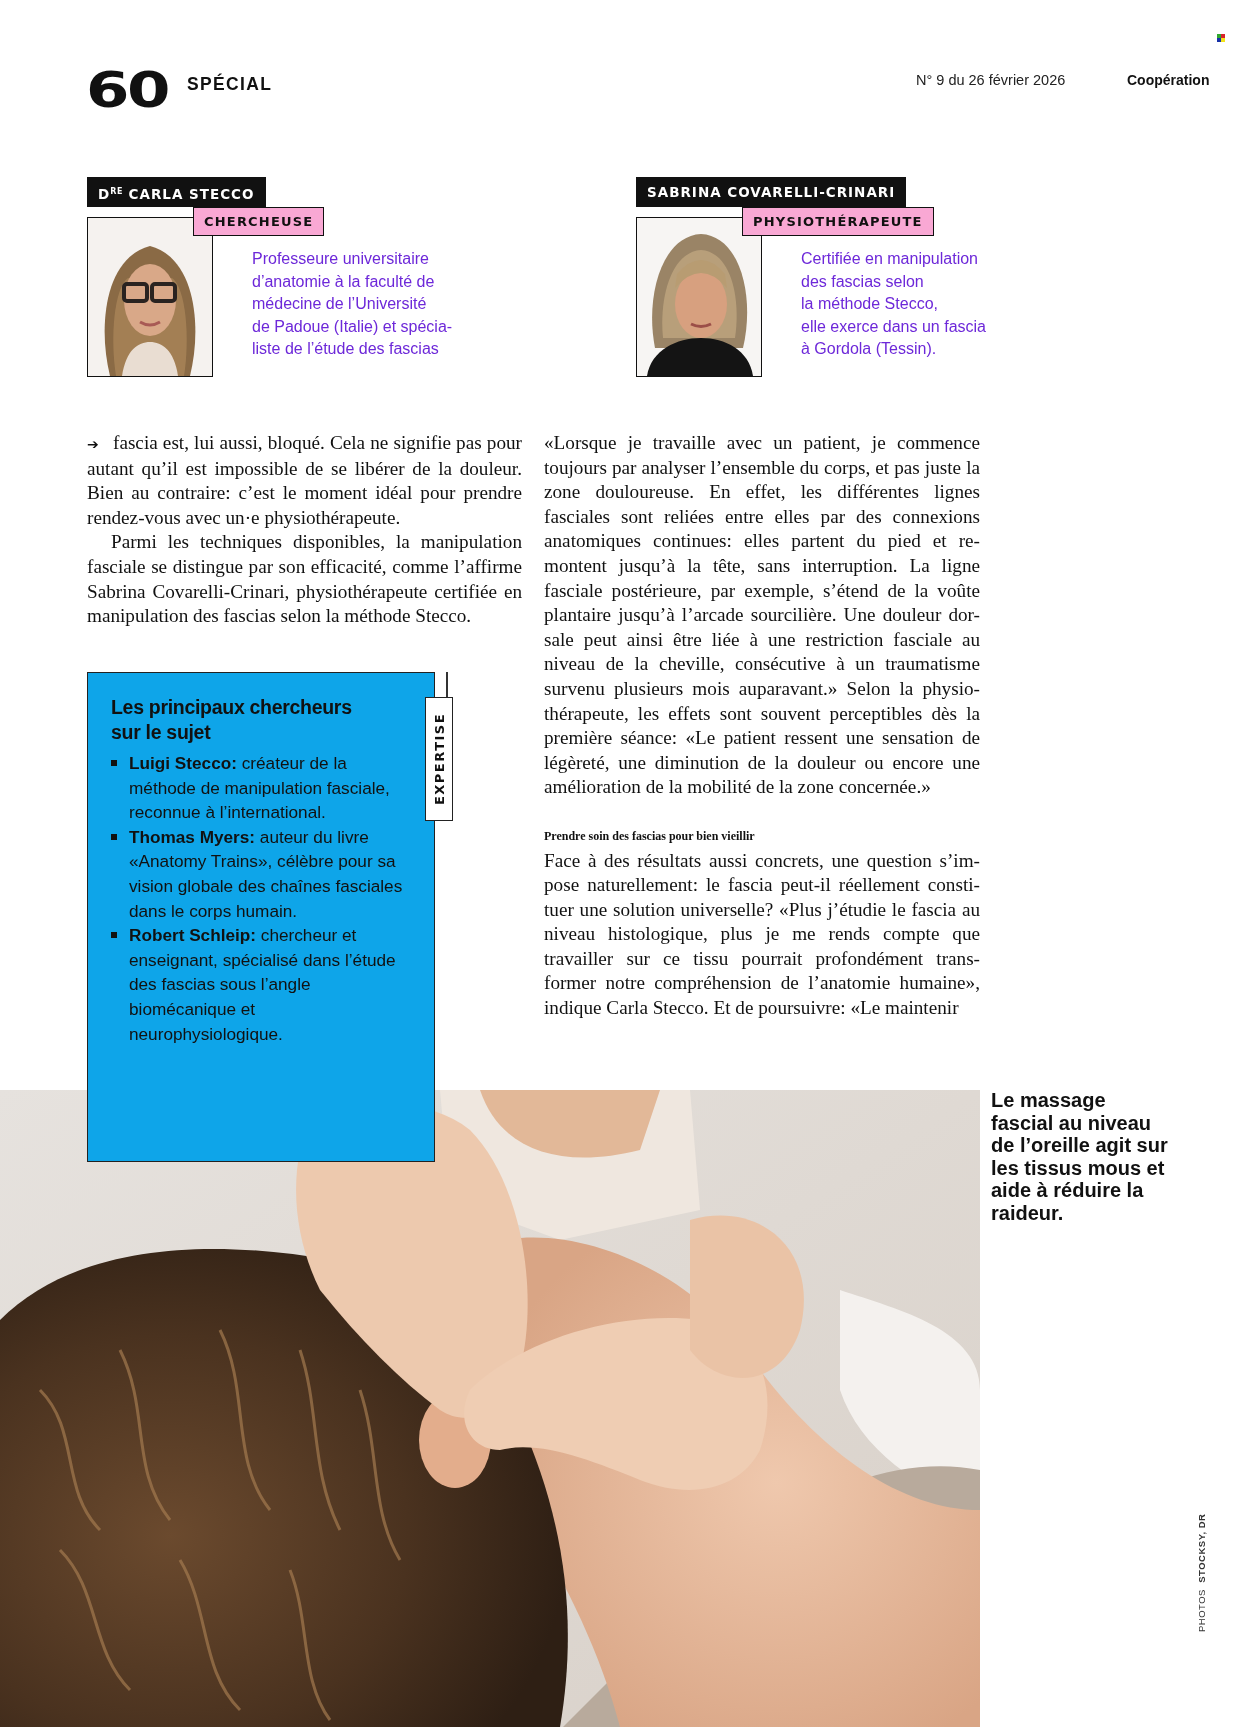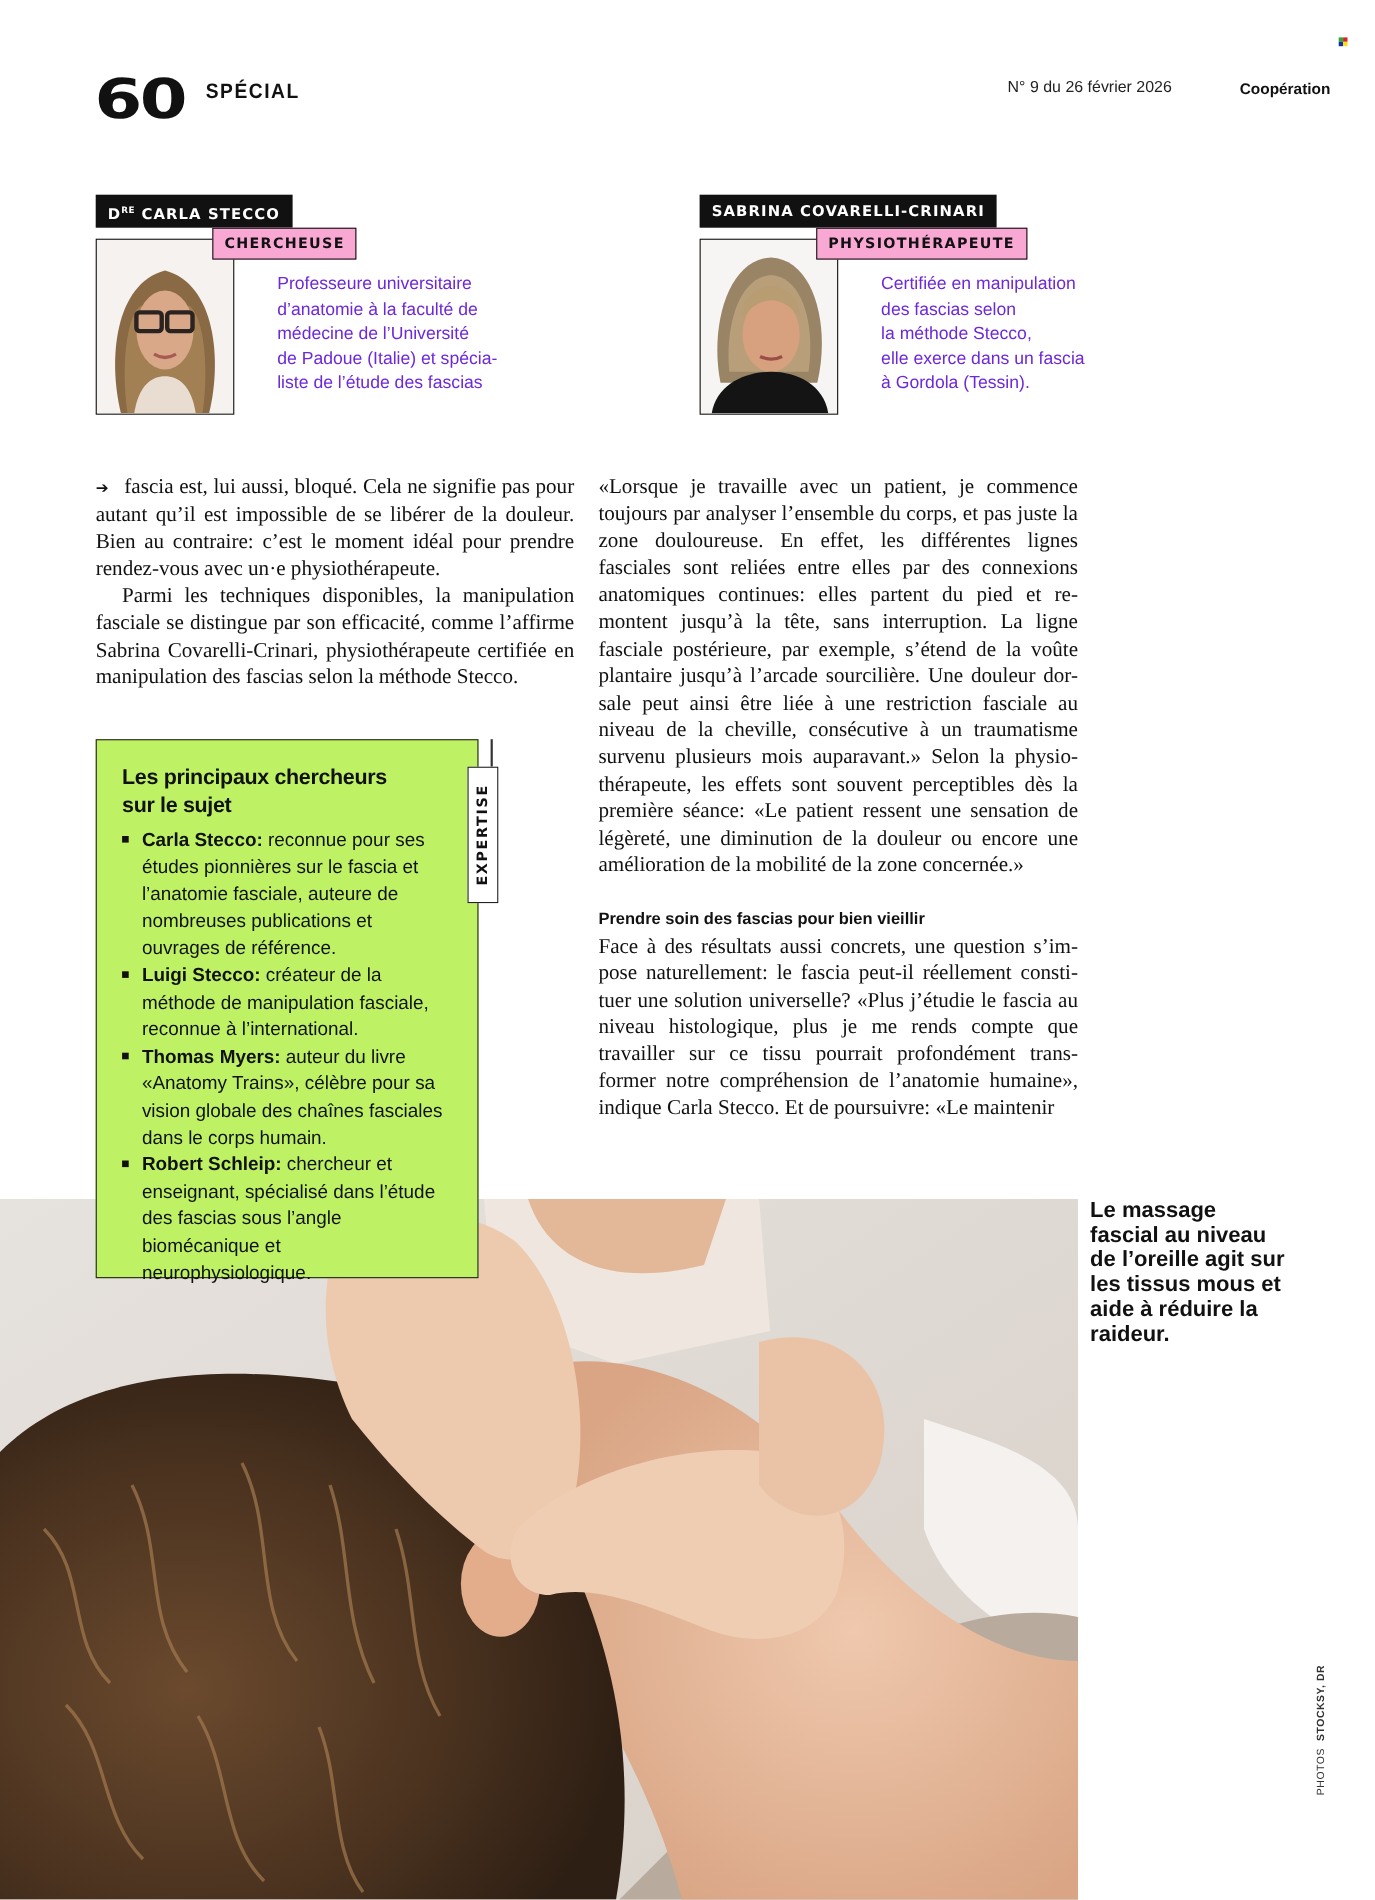--- a/index.html
+++ b/index.html
@@ -19,27 +19,27 @@
   .name-tag sup { font-size:8px; vertical-align:5px; letter-spacing:0.5px;margin-top:16px; }
   .role-tag { background:#f9a8d4; border:1.5px solid #111; color:#111; font-family:"DejaVu Sans", sans-serif; font-weight:bold; font-size:13px; letter-spacing:1.2px; height:27px; line-height:27px; padding:0 10px; white-space:nowrap; }
   .photo { border:1.5px solid #111; background:#f4f1ee; overflow:hidden; }
   .bio { font-family:"Liberation Sans", sans-serif; font-size:16px; line-height:22.6px; color:#6d28d9;margin-left:28px; }
 
   
   .col { font-family:"Liberation Serif", "DejaVu Serif", serif; font-size:19.2px; line-height:24.6px; color:#111; text-align:justify; }
   .col p { margin:0; }
   .col .indent { text-indent:24px; }
   .arrow { display:inline-block; width:26px; font-family:"DejaVu Sans", sans-serif; font-size:14px; }
-  .subhead { font-family:Liberation Sans, sans-serif; font-weight:bold; font-size:15px; line-height:24.6px; text-align:left; }
+  .subhead { font-family:Liberation Serif, serif; font-weight:bold; font-size:12px; line-height:24.6px; text-align:left; }
 
   
   .main-photo { left:0; top:1090px; width:980px; height:637px; overflow:hidden; background:#d9d2cb; }
 
   
-  .box { left:87px; top:672px; width:348px; height:490px; border:1.5px solid #222; background:#bef264; box-sizing:border-box; }
+  .box { left:87px; top:672px; width:348px; height:490px; border:1.5px solid #222; background:#0ea5e9; box-sizing:border-box; }
   .box-title { left:23px; top:22px; font-family:"Liberation Sans", sans-serif; font-weight:bold; font-size:19.5px; line-height:24.5px; letter-spacing:-0.3px; }
   .box-list { left:23px; top:78px; width:300px; list-style:none; margin:0; padding:0; font-family:"Liberation Sans", sans-serif; font-size:17.2px; line-height:24.6px; color:#111; }
   .box-list li { position:relative; padding-left:18px; }
   .box-list li .bullet { position:absolute; left:0; top:9px; width:6px; height:6px; background:#111; }
   .box-list li b { font-weight:bold; }
   .exp-line { left:446px; width:1.5px; background:#333; }
   .exp-tag { left:425px; top:697px; width:26px; height:122px; border:1.5px solid #222; background:#fff; }
   .exp-tag span { position:absolute; left:50%; top:50%; transform:translate(-50%,-50%) rotate(-90deg); font-family:"DejaVu Sans", sans-serif; font-weight:bold; font-size:13px; letter-spacing:1.5px; white-space:nowrap; }
 
   .caption { left:991px; top:1089px; width:180px; font-family:"Liberation Sans", sans-serif; font-weight:bold; font-size:20px; line-height:22.5px; color:#111; }
@@ -157,21 +157,20 @@
 </div>
 
 <div class="abs exp-line" style="top:672px;height:25px;"></div>
 
 <div class="abs box">
   <div class="abs box-title">
     <div>Les principaux chercheurs</div>
     <div>sur le sujet</div>
   </div>
   <ul class="abs box-list">
-    <li><span class="bullet"></span><b>Carla Stecco:</b><span> reconnue pour ses études pionnières sur le fascia et l’anatomie fasciale, auteure de nombreuses publications et ouvrages de référence.</span></li>
     <li><span class="bullet"></span><b>Luigi Stecco:</b><span> créateur de la méthode de manipulation fasciale, reconnue à l’international.</span></li>
     <li><span class="bullet"></span><b>Thomas Myers:</b><span> auteur du livre «Anatomy Trains», célèbre pour sa vision globale des chaînes fasciales dans le corps humain.</span></li>
     <li><span class="bullet"></span><b>Robert Schleip:</b><span> chercheur et enseignant, spécialisé dans l’étude des fascias sous l’angle biomécanique et neurophysiologique.</span></li>
   </ul>
 </div>
 <div class="abs exp-tag">
     <span>EXPERTISE</span>
   </div>
 
 <div class="abs caption">Le massage fascial au niveau de l’oreille agit sur les tissus mous et aide à réduire la raideur.</div>

